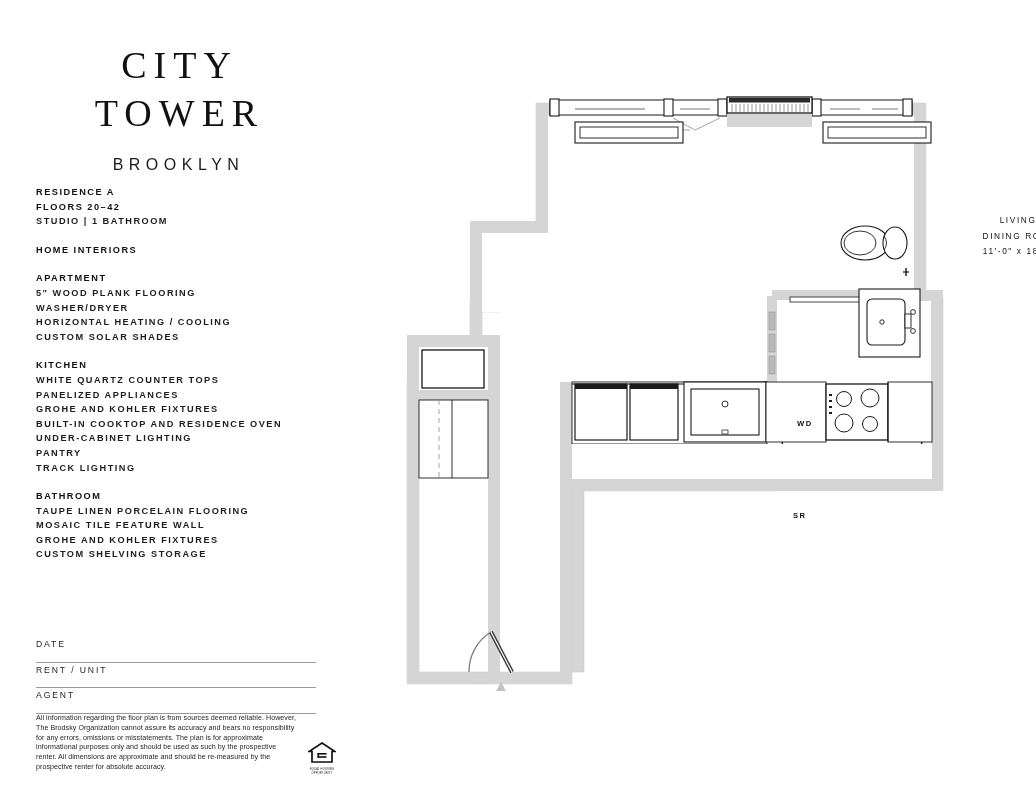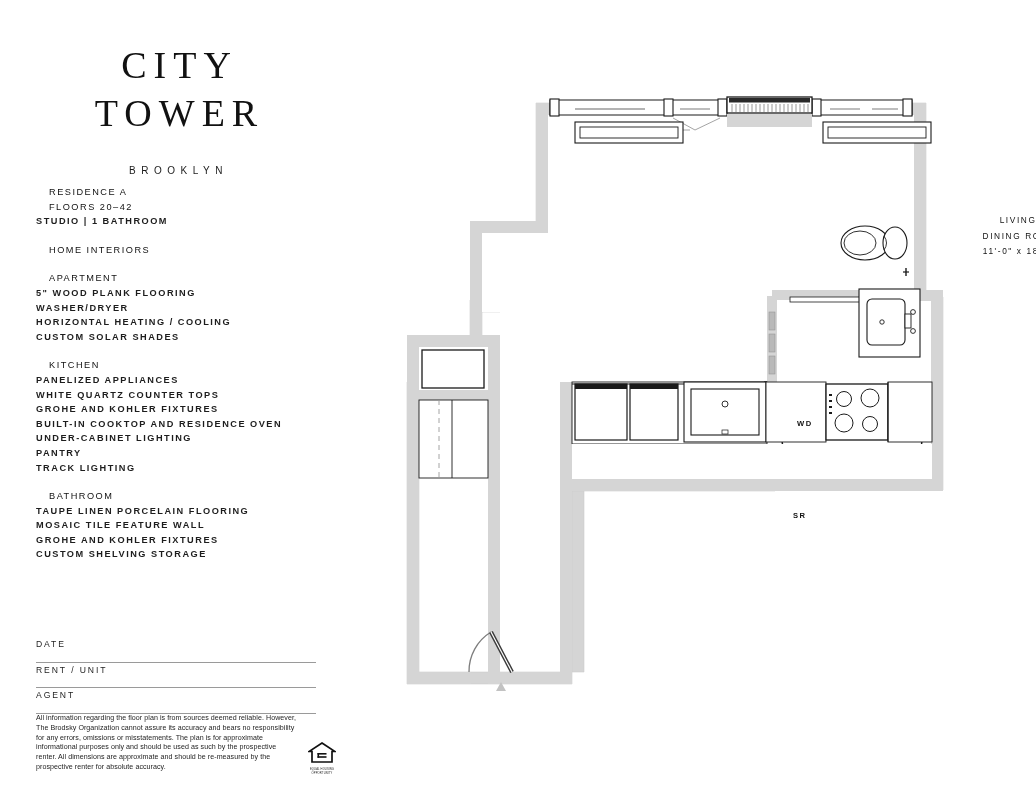--- a/index.html
+++ b/index.html
@@ -35,41 +35,40 @@
   .brand-line {
     font-family: "Liberation Serif", serif;
     font-size: 38px;
     letter-spacing: 7px;
     line-height: 48px;
     font-weight: 400;
     color: #111;
     text-indent: 7px;
   }
   #brand-sub {
-    margin-top: 28px;
-    font-size: 10px;
+    margin-top: 19px;
+    font-size: 16px;
     letter-spacing: 5.5px;
     font-weight: 400;
     color: #1b1b1b;
     text-indent: 5px;
   }
 
   #spec-block {
     position: absolute;
     left: 36px;
     top: 182px;
     width: 290px;
   }
   .spec-bold {
     font-size: 9.2px;
-    font-weight: normal;
+    font-weight: bold;
     letter-spacing: 1.5px;
     line-height: 14.6px;
     color: #111;
-    margin-left: 13px;
   }
   .spec-reg {
     font-size: 9.2px;
     font-weight: bold;
     letter-spacing: 1.5px;
     line-height: 14.6px;
     color: #1d1d1d;
   }
   .spec-gap { height: 14px; }
 
@@ -182,22 +181,22 @@
 
     <div class="spec-gap"></div>
     <div class="spec-bold">APARTMENT</div>
     <div class="spec-reg">5"  WOOD PLANK FLOORING</div>
     <div class="spec-reg">WASHER/DRYER</div>
     <div class="spec-reg">HORIZONTAL HEATING / COOLING</div>
     <div class="spec-reg">CUSTOM SOLAR SHADES</div>
 
     <div class="spec-gap"></div>
     <div class="spec-bold">KITCHEN</div>
+    <div class="spec-reg">WHITE QUARTZ COUNTER TOPS</div>
     <div class="spec-reg">PANELIZED APPLIANCES</div>
-    <div class="spec-reg">WHITE QUARTZ COUNTER TOPS</div>
     <div class="spec-reg">GROHE AND KOHLER FIXTURES</div>
     <div class="spec-reg">BUILT-IN COOKTOP AND RESIDENCE OVEN</div>
     <div class="spec-reg">UNDER-CABINET LIGHTING</div>
     <div class="spec-reg">PANTRY</div>
     <div class="spec-reg">TRACK LIGHTING</div>
 
     <div class="spec-gap"></div>
     <div class="spec-bold">BATHROOM</div>
     <div class="spec-reg">TAUPE LINEN PORCELAIN FLOORING</div>
     <div class="spec-reg">MOSAIC TILE FEATURE WALL</div>

